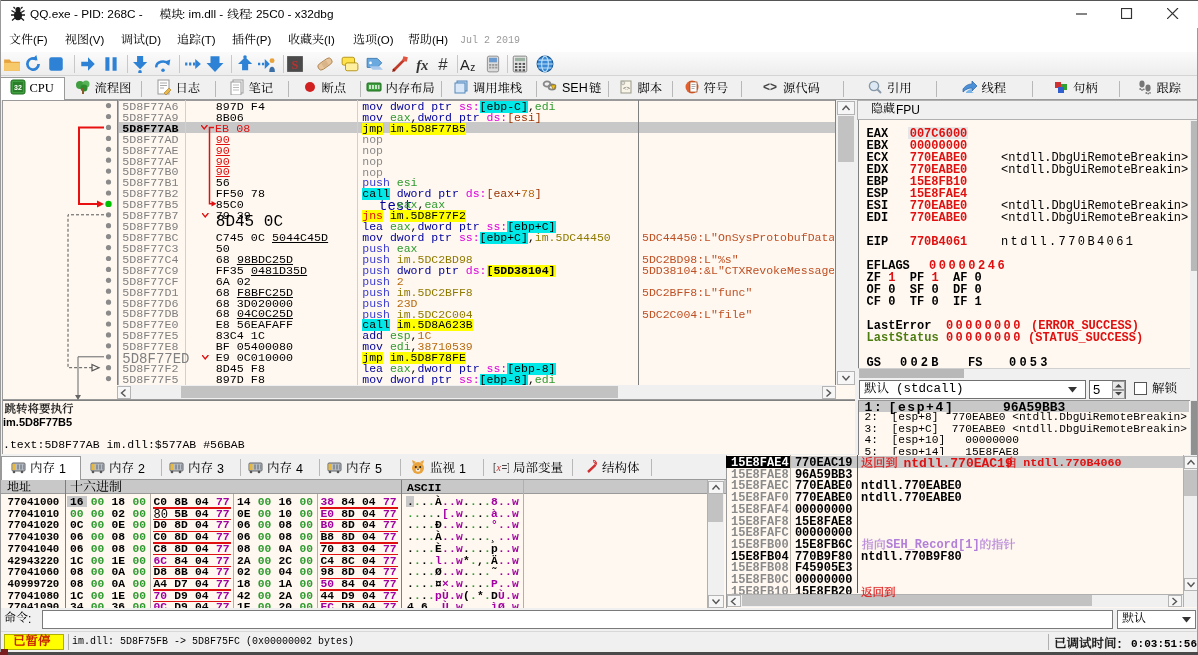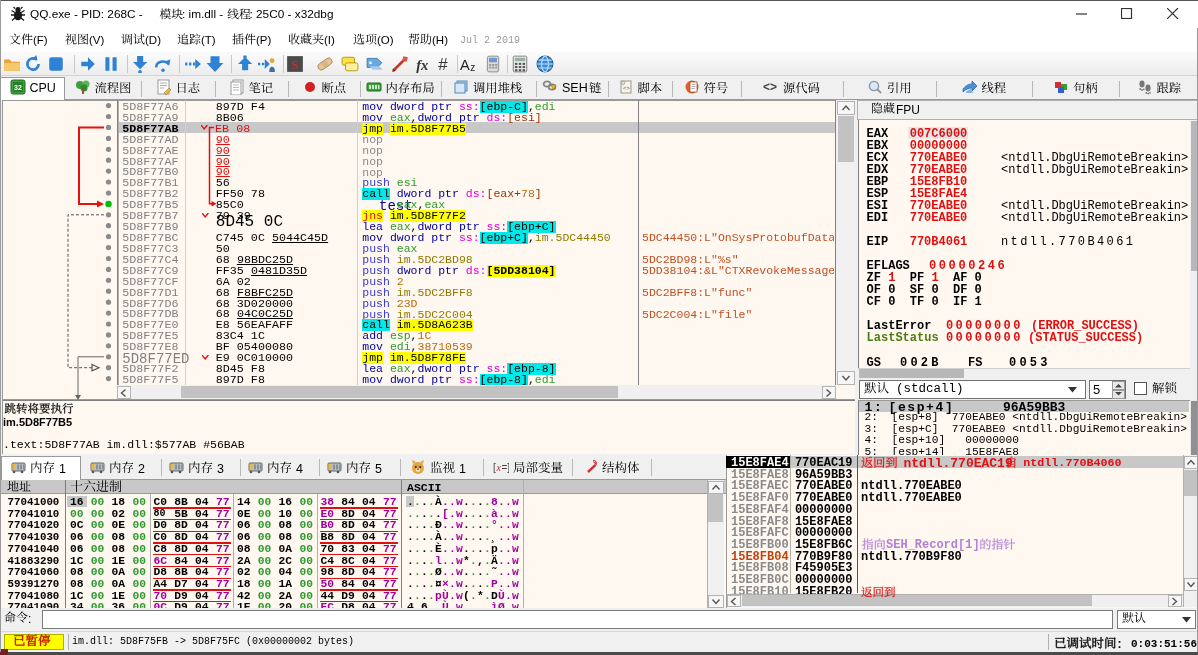--- a/index.html
+++ b/index.html
@@ -203,21 +203,21 @@
     </g>
   </svg>
 <div class="a" style="left:0.0px;top:76.0px;width:1198.0px;height:24.0px;background:#f0f0f0;"></div>
 <div class="a" style="left:0.0px;top:99.0px;width:1198.0px;height:1.0px;background:#9a9a9a;"></div>
 <div class="a" style="left:0px;top:77px;width:65px;height:23px;background:#fff;border:1px solid #9a9a9a;border-bottom:none"></div>
 <svg class="a" style="left:9.5px;top:79.0px;" width="16" height="16" viewBox="0 0 16 16">
     <rect x="1" y="1" width="14" height="14" rx="2" fill="#3f9e3f" stroke="#1c6e1c"></rect>
     <rect x="3" y="3" width="10" height="10" fill="#2a7e2a"></rect>
     <text x="8" y="11" font-size="7" font-weight="bold" fill="#fff" text-anchor="middle" font-family="Liberation Sans">32</text>
   </svg>
-<span class="s" style="left:29.5px;top:82.0px;font-size:12.5px;color:#000;">CPU</span>
+<span class="s" style="left:29.5px;top:82.0px;font-size:12.5px;color:#000;font-family:Liberation Serif, serif;">CPU</span>
 <div class="a" style="left:141.0px;top:81.0px;width:1.0px;height:16.0px;background:#b8b8b8;"></div>
 <svg class="a" style="left:74.5px;top:79.0px;" width="16" height="16" viewBox="0 0 16 16">
     <circle cx="5" cy="6" r="4" fill="#3f9e3f"></circle>
     <circle cx="11" cy="5" r="3.5" fill="#57b357"></circle>
     <circle cx="9" cy="9" r="3.5" fill="#2e8b2e"></circle>
     <rect x="7" y="9" width="2" height="6" fill="#8b5a2b"></rect>
   </svg>
 <div class="a" style="left:215.0px;top:81.0px;width:1.0px;height:16.0px;background:#b8b8b8;"></div>
 <svg class="a" style="left:155.5px;top:79.0px;" width="16" height="16" viewBox="0 0 16 16">
     <rect x="2" y="1" width="11" height="14" fill="#fff" stroke="#999"></rect>
@@ -753,21 +753,21 @@
 <span class="m" style="left:484.0px;top:497.0px;font-size:11.3px;color:#2f9b2f;font-weight:bold;">.</span>
 <span class="m" style="left:491.0px;top:497.0px;font-size:11.3px;color:#a000a0;font-weight:bold;">8</span>
 <span class="m" style="left:498.0px;top:497.0px;font-size:11.3px;color:#a000a0;font-weight:bold;">.</span>
 <span class="m" style="left:505.0px;top:497.0px;font-size:11.3px;color:#a000a0;font-weight:bold;">.</span>
 <span class="m" style="left:512.0px;top:497.0px;font-size:11.3px;color:#a000a0;font-weight:bold;">w</span>
 <span class="m" style="left:7.5px;top:508.7px;font-size:10.8px;color:#000;font-weight:bold;">77041010</span>
 <span class="m" style="left:70.0px;top:508.7px;font-size:11.3px;color:#2f9b2f;font-weight:bold;">00</span>
 <span class="m" style="left:90.8px;top:508.7px;font-size:11.3px;color:#2f9b2f;font-weight:bold;">00</span>
 <span class="m" style="left:111.6px;top:508.7px;font-size:11.3px;color:#000;font-weight:bold;">02</span>
 <span class="m" style="left:132.4px;top:508.7px;font-size:11.3px;color:#2f9b2f;font-weight:bold;">00</span>
-<span class="m" style="left:153.5px;top:508.7px;font-size:10px;color:#000;font-weight:bold;">80</span>
+<span class="m" style="left:153.5px;top:508.7px;font-size:12px;color:#000;font-weight:normal;">80</span>
 <span class="m" style="left:174.3px;top:508.7px;font-size:11.3px;color:#000;font-weight:bold;">5B</span>
 <span class="m" style="left:195.1px;top:508.7px;font-size:11.3px;color:#000;font-weight:bold;">04</span>
 <span class="m" style="left:215.9px;top:508.7px;font-size:11.3px;color:#a000a0;font-weight:bold;">77</span>
 <span class="m" style="left:237.0px;top:508.7px;font-size:11.3px;color:#000;font-weight:bold;">0E</span>
 <span class="m" style="left:257.8px;top:508.7px;font-size:11.3px;color:#2f9b2f;font-weight:bold;">00</span>
 <span class="m" style="left:278.6px;top:508.7px;font-size:11.3px;color:#000;font-weight:bold;">10</span>
 <span class="m" style="left:299.4px;top:508.7px;font-size:11.3px;color:#2f9b2f;font-weight:bold;">00</span>
 <span class="m" style="left:320.5px;top:508.7px;font-size:11.3px;color:#a000a0;font-weight:bold;">E0</span>
 <span class="m" style="left:341.3px;top:508.7px;font-size:11.3px;color:#000;font-weight:bold;">8D</span>
 <span class="m" style="left:362.1px;top:508.7px;font-size:11.3px;color:#000;font-weight:bold;">04</span>
@@ -888,21 +888,21 @@
 <span class="m" style="left:449.0px;top:543.8px;font-size:11.3px;color:#a000a0;font-weight:bold;">.</span>
 <span class="m" style="left:456.0px;top:543.8px;font-size:11.3px;color:#a000a0;font-weight:bold;">w</span>
 <span class="m" style="left:463.0px;top:543.8px;font-size:11.3px;color:#000;font-weight:bold;">.</span>
 <span class="m" style="left:470.0px;top:543.8px;font-size:11.3px;color:#2f9b2f;font-weight:bold;">.</span>
 <span class="m" style="left:477.0px;top:543.8px;font-size:11.3px;color:#000;font-weight:bold;">.</span>
 <span class="m" style="left:484.0px;top:543.8px;font-size:11.3px;color:#2f9b2f;font-weight:bold;">.</span>
 <span class="m" style="left:491.0px;top:543.8px;font-size:11.3px;color:#000;font-weight:bold;">p</span>
 <span class="m" style="left:498.0px;top:543.8px;font-size:11.3px;color:#a000a0;font-weight:bold;">.</span>
 <span class="m" style="left:505.0px;top:543.8px;font-size:11.3px;color:#a000a0;font-weight:bold;">.</span>
 <span class="m" style="left:512.0px;top:543.8px;font-size:11.3px;color:#a000a0;font-weight:bold;">w</span>
-<span class="m" style="left:7.5px;top:555.5px;font-size:10.8px;color:#000;font-weight:bold;">41883290</span>
+<span class="m" style="left:7.5px;top:555.5px;font-size:10.8px;color:#000;font-weight:bold;">42943220</span>
 <span class="m" style="left:70.0px;top:555.5px;font-size:11.3px;color:#000;font-weight:bold;">1C</span>
 <span class="m" style="left:90.8px;top:555.5px;font-size:11.3px;color:#2f9b2f;font-weight:bold;">00</span>
 <span class="m" style="left:111.6px;top:555.5px;font-size:11.3px;color:#000;font-weight:bold;">1E</span>
 <span class="m" style="left:132.4px;top:555.5px;font-size:11.3px;color:#2f9b2f;font-weight:bold;">00</span>
 <span class="m" style="left:153.5px;top:555.5px;font-size:11.3px;color:#a000a0;font-weight:bold;">6C</span>
 <span class="m" style="left:174.3px;top:555.5px;font-size:11.3px;color:#000;font-weight:bold;">84</span>
 <span class="m" style="left:195.1px;top:555.5px;font-size:11.3px;color:#000;font-weight:bold;">04</span>
 <span class="m" style="left:215.9px;top:555.5px;font-size:11.3px;color:#a000a0;font-weight:bold;">77</span>
 <span class="m" style="left:237.0px;top:555.5px;font-size:11.3px;color:#000;font-weight:bold;">2A</span>
 <span class="m" style="left:257.8px;top:555.5px;font-size:11.3px;color:#2f9b2f;font-weight:bold;">00</span>
@@ -958,21 +958,21 @@
 <span class="m" style="left:449.0px;top:567.2px;font-size:11.3px;color:#a000a0;font-weight:bold;">.</span>
 <span class="m" style="left:456.0px;top:567.2px;font-size:11.3px;color:#a000a0;font-weight:bold;">w</span>
 <span class="m" style="left:463.0px;top:567.2px;font-size:11.3px;color:#000;font-weight:bold;">.</span>
 <span class="m" style="left:470.0px;top:567.2px;font-size:11.3px;color:#2f9b2f;font-weight:bold;">.</span>
 <span class="m" style="left:477.0px;top:567.2px;font-size:11.3px;color:#000;font-weight:bold;">.</span>
 <span class="m" style="left:484.0px;top:567.2px;font-size:11.3px;color:#2f9b2f;font-weight:bold;">.</span>
 <span class="m" style="left:491.0px;top:567.2px;font-size:11.3px;color:#000;font-weight:bold;">˜</span>
 <span class="m" style="left:498.0px;top:567.2px;font-size:11.3px;color:#a000a0;font-weight:bold;">.</span>
 <span class="m" style="left:505.0px;top:567.2px;font-size:11.3px;color:#a000a0;font-weight:bold;">.</span>
 <span class="m" style="left:512.0px;top:567.2px;font-size:11.3px;color:#a000a0;font-weight:bold;">w</span>
-<span class="m" style="left:7.5px;top:578.9px;font-size:10.8px;color:#000;font-weight:bold;">59391270</span>
+<span class="m" style="left:7.5px;top:578.9px;font-size:10.8px;color:#000;font-weight:bold;">40999720</span>
 <span class="m" style="left:70.0px;top:578.9px;font-size:11.3px;color:#000;font-weight:bold;">08</span>
 <span class="m" style="left:90.8px;top:578.9px;font-size:11.3px;color:#2f9b2f;font-weight:bold;">00</span>
 <span class="m" style="left:111.6px;top:578.9px;font-size:11.3px;color:#000;font-weight:bold;">0A</span>
 <span class="m" style="left:132.4px;top:578.9px;font-size:11.3px;color:#2f9b2f;font-weight:bold;">00</span>
 <span class="m" style="left:153.5px;top:578.9px;font-size:11.3px;color:#000;font-weight:bold;">A4</span>
 <span class="m" style="left:174.3px;top:578.9px;font-size:11.3px;color:#000;font-weight:bold;">D7</span>
 <span class="m" style="left:195.1px;top:578.9px;font-size:11.3px;color:#000;font-weight:bold;">04</span>
 <span class="m" style="left:215.9px;top:578.9px;font-size:11.3px;color:#a000a0;font-weight:bold;">77</span>
 <span class="m" style="left:237.0px;top:578.9px;font-size:11.3px;color:#000;font-weight:bold;">18</span>
 <span class="m" style="left:257.8px;top:578.9px;font-size:11.3px;color:#2f9b2f;font-weight:bold;">00</span>
@@ -1098,21 +1098,21 @@
 <span class="m" style="left:861.0px;top:492.1px;font-size:12.0px;color:#000;font-weight:bold;">ntdll.770EABE0</span>
 <span class="m" style="left:731.0px;top:503.8px;font-size:12.0px;color:#8a8a8a;font-weight:bold;">15E8FAF4</span>
 <span class="m" style="left:794.9px;top:503.8px;font-size:12.0px;color:#000;font-weight:bold;">00000000</span>
 <span class="m" style="left:731.0px;top:515.5px;font-size:12.0px;color:#8a8a8a;font-weight:bold;">15E8FAF8</span>
 <span class="m" style="left:794.9px;top:515.5px;font-size:12.0px;color:#000;font-weight:bold;">15E8FAE8</span>
 <span class="m" style="left:731.0px;top:527.2px;font-size:12.0px;color:#8a8a8a;font-weight:bold;">15E8FAFC</span>
 <span class="m" style="left:794.9px;top:527.2px;font-size:12.0px;color:#000;font-weight:bold;">00000000</span>
 <span class="m" style="left:731.0px;top:538.9px;font-size:12.0px;color:#8a8a8a;font-weight:bold;">15E8FB00</span>
 <span class="m" style="left:794.9px;top:538.9px;font-size:12.0px;color:#000;font-weight:bold;">15E8FB6C</span>
 <span class="m" style="left:886.0px;top:538.9px;font-size:12.0px;color:#b27fd8;font-weight:bold;">SEH_Record[1]</span>
-<span class="m" style="left:731.0px;top:550.6px;font-size:12.0px;color:#c2410c;font-weight:bold;">15E8FB04</span>
+<span class="m" style="left:731.0px;top:550.6px;font-size:12.0px;color:#000000;font-weight:bold;">15E8FB04</span>
 <span class="m" style="left:794.9px;top:550.6px;font-size:12.0px;color:#000;font-weight:bold;">770B9F80</span>
 <span class="m" style="left:861.0px;top:550.6px;font-size:12.0px;color:#000;font-weight:bold;">ntdll.770B9F80</span>
 <span class="m" style="left:731.0px;top:562.3px;font-size:12.0px;color:#8a8a8a;font-weight:bold;">15E8FB08</span>
 <span class="m" style="left:794.9px;top:562.3px;font-size:12.0px;color:#000;font-weight:bold;">F45905E3</span>
 <span class="m" style="left:731.0px;top:574.0px;font-size:12.0px;color:#8a8a8a;font-weight:bold;">15E8FB0C</span>
 <span class="m" style="left:794.9px;top:574.0px;font-size:12.0px;color:#000;font-weight:bold;">00000000</span>
 <span class="m" style="left:731.0px;top:585.7px;font-size:12.0px;color:#8a8a8a;font-weight:bold;">15E8FB10</span>
 <span class="m" style="left:794.9px;top:585.7px;font-size:12.0px;color:#000;font-weight:bold;">15E8FB20</span>
 <div class="a" style="left:790.0px;top:455.0px;width:1.0px;height:138.0px;background:#b4b0a8;"></div>
 <div class="a" style="left:856.8px;top:455.0px;width:1.0px;height:138.0px;background:#555;"></div>

